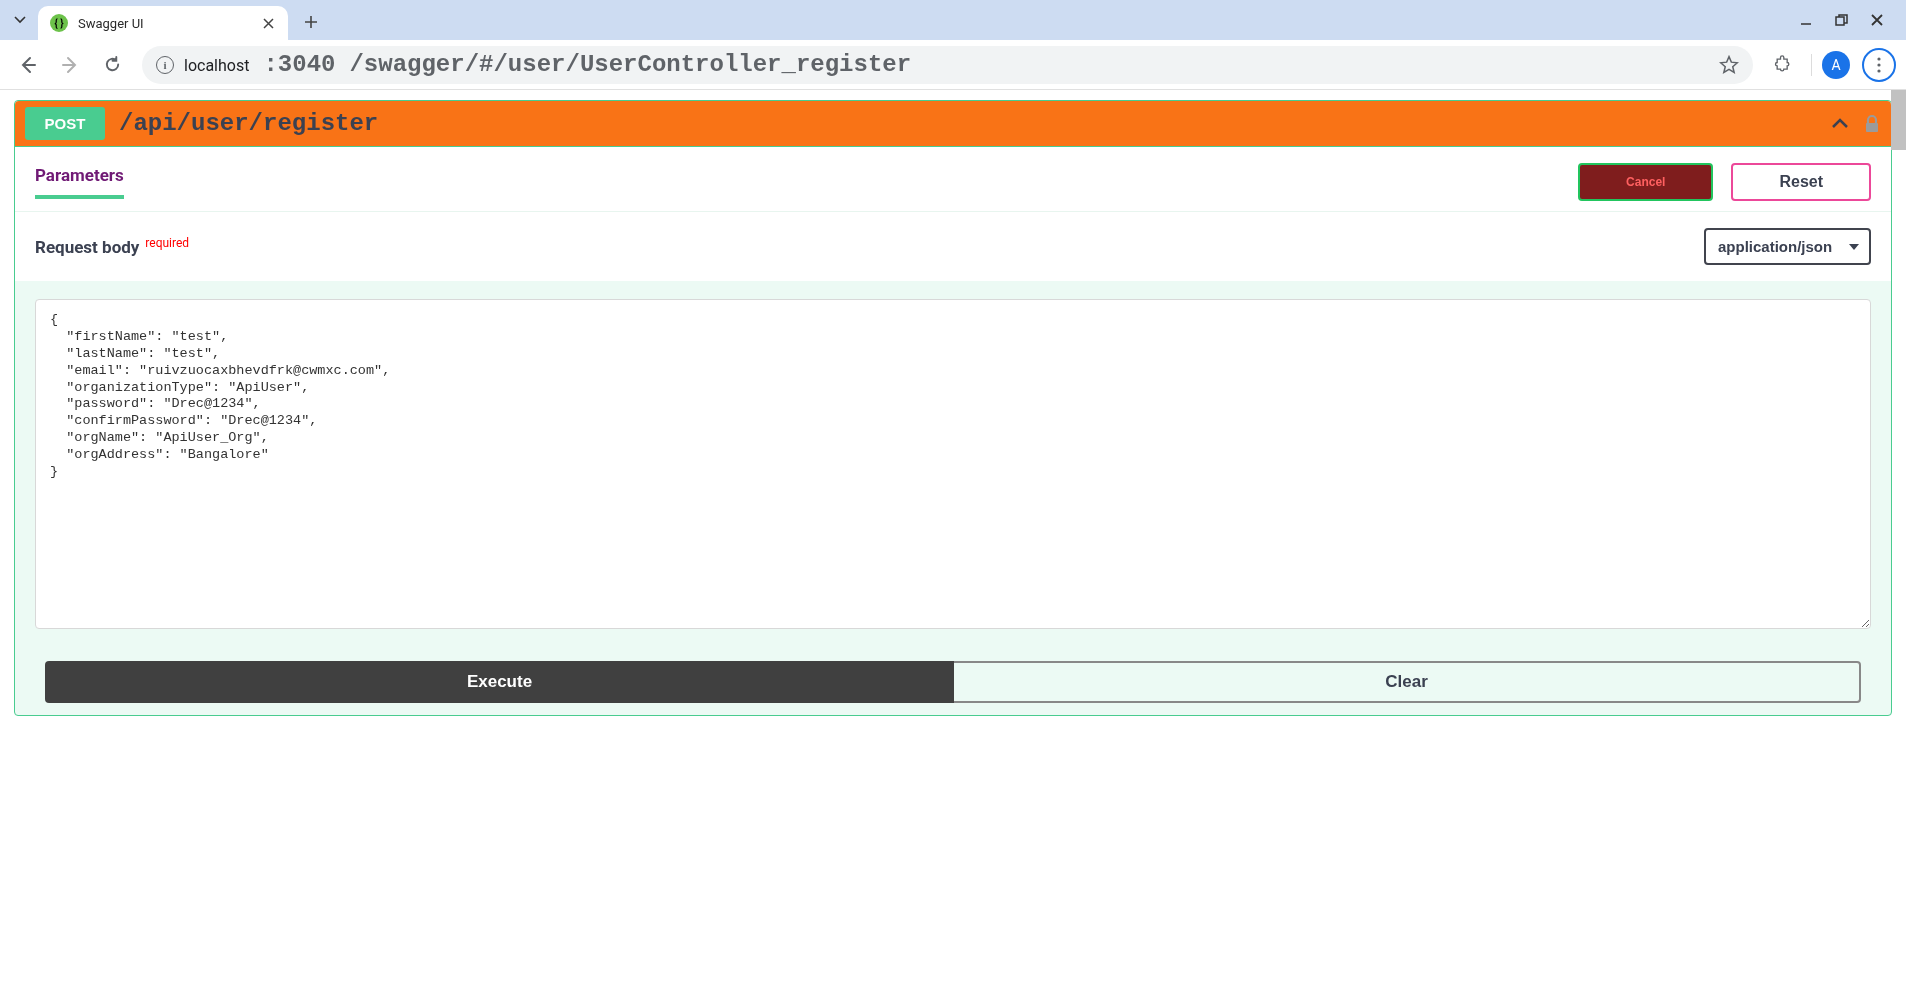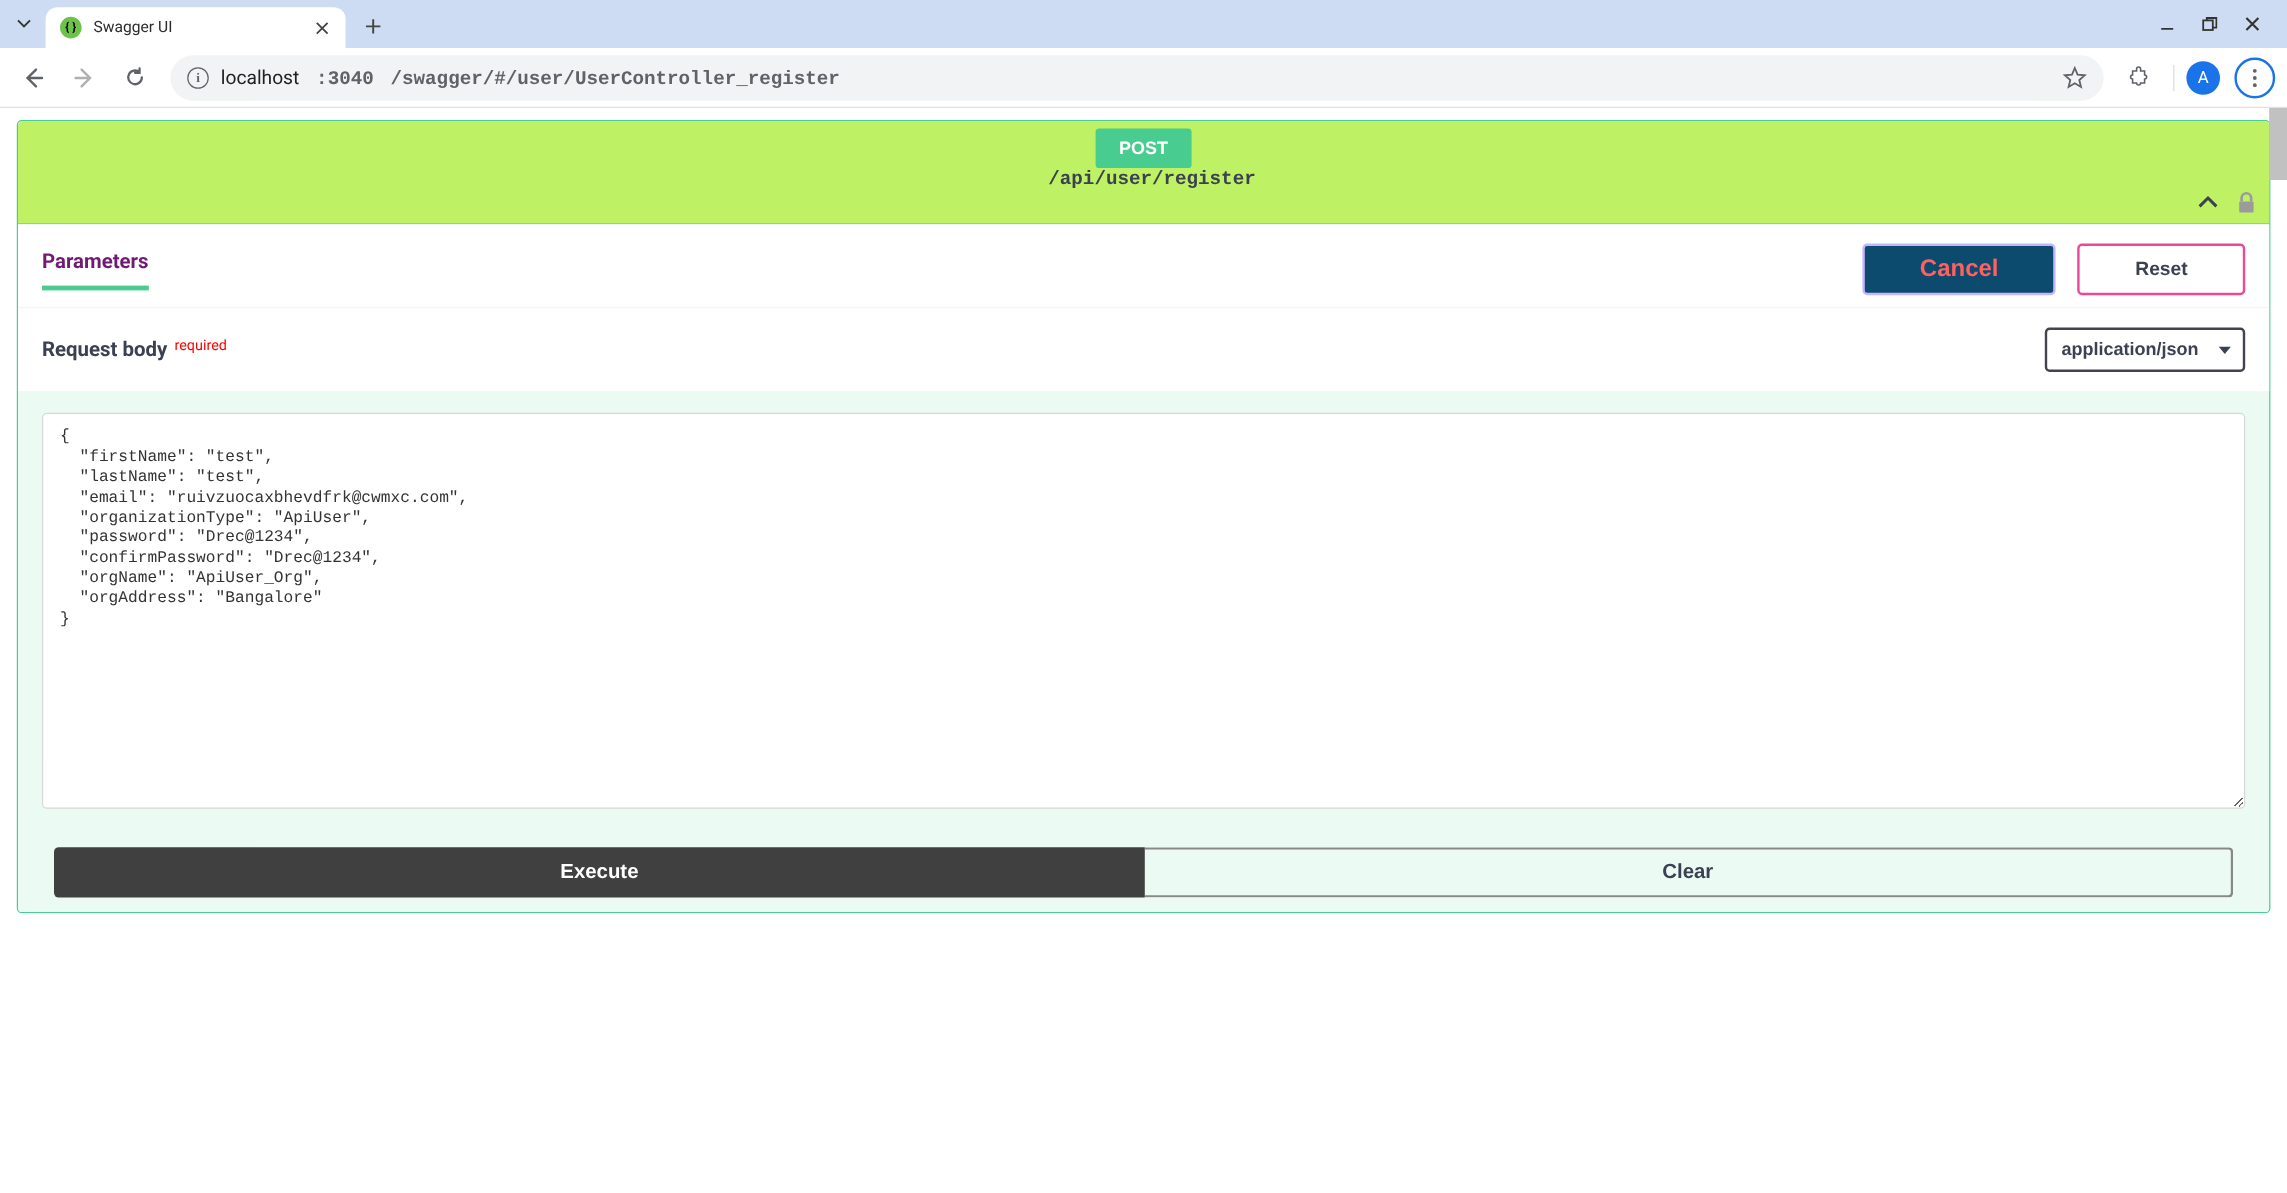--- a/index.html
+++ b/index.html
@@ -27,32 +27,32 @@
     .url-text .path { color:#5f6368; }
     .url-star { color:#5f6368; cursor:pointer; margin-left:auto; }
     .ext-icon { width:36px; height:36px; display:flex; align-items:center; justify-content:center; cursor:pointer; color:#5f6368;}
     .divider-v { width:1px; height:22px; background:#dcdcdc; margin: 0 4px; }
     .avatar { width:28px; height:28px; border-radius:50%; background:#1a73e8; color:#fff; display:flex; align-items:center; justify-content:center; font-size:14px; cursor:pointer;}
     .menu-dots { width:34px; height:34px; border:2px solid #1a73e8; border-radius:50%; display:flex; align-items:center; justify-content:center; color:#5f6368; cursor:pointer; font-size:18px; margin-left:6px;}
 
     
     .page { padding: 10px 14px 0 14px; display:flex; }
     .opblock { border:1px solid #49cc90; border-radius:4px; flex:1; background:rgba(73,204,144,0.1); }
-    .opblock-summary { display:flex; align-items:center; padding: 6px 10px; background:#bef264; border-bottom:1px solid #49cc90; border-radius:4px 4px 0 0;flex-direction:column;}
+    .opblock-summary { display:flex; align-items:center; padding: 6px 10px; background:#f97316; border-bottom:1px solid #49cc90; border-radius:4px 4px 0 0;}
     .method-badge { background:#49cc90; color:#fff; font-weight:700; font-size:15px; padding: 8px 14px; border-radius:3px; font-family: sans-serif; min-width:80px; text-align:center;}
-    .path { font-family: "Courier New", monospace; font-size:16px; font-weight:600; color:#3b4151; margin-left: 14px; }
+    .path { font-family: "Courier New", monospace; font-size:24px; font-weight:600; color:#3b4151; margin-left: 14px; }
     .summary-controls { margin-left:auto; display:flex; align-items:center; gap:12px; }
     .chevron-up { cursor:pointer; color:#3b4151; }
     .lock-ico { color:#8f8f8f; }
 
     .params-section { background:#fff; padding: 16px 20px 10px 20px; display:flex; align-items:center; border-bottom: 1px solid #e8f5ef;}
     .params-title { font-size:17px; font-weight:700; color:#701a75; }
     .params-underline { border-bottom: 4px solid #49cc90; padding-bottom: 10px; display:inline-block;}
     .params-actions { margin-left:auto; display:flex; gap:18px; }
-    .btn-cancel { border:2px solid #c4b5fd; color:#ff6060; background:#0c4a6e; font-weight:700; font-size:20px; padding: 8px 46px; border-radius:4px; cursor:pointer; }
+    .btn-cancel { border:2px solid #22c55e; color:#ff6060; background:#7f1d1d; font-weight:700; font-size:12px; padding: 8px 46px; border-radius:4px; cursor:pointer; }
     .btn-reset { border:2px solid #ec4899; color:#3b4151; background:#fff; font-weight:700; font-size:16px; padding: 8px 46px; border-radius:4px; cursor:pointer; }
 
     .no-params { padding: 18px 20px; font-size:16px; color:#3b4151; }
 
     .reqbody-header { background:#fff; padding: 16px 20px; display:flex; align-items:center; }
     .reqbody-title { font-size:17px; font-weight:700; color:#3b4151; }
     .required-badge { color:#ff0000; font-size:12px; margin-left:6px; vertical-align: top; position:relative; top:-4px;}
     .content-type-select { margin-left:auto; border:2px solid #41444e; border-radius:4px; padding: 8px 36px 8px 12px; font-size:15px; font-weight:700; color:#3b4151; background:#fff; appearance:none; cursor:pointer; position:relative; }
     .select-wrap { position:relative; margin-left:auto; }
     .select-wrap::after { content:""; position:absolute; right:12px; top:50%; width:0; height:0; border-left:5px solid transparent; border-right:5px solid transparent; border-top:6px solid #3b4151; transform:translateY(-50%); pointer-events:none;}

